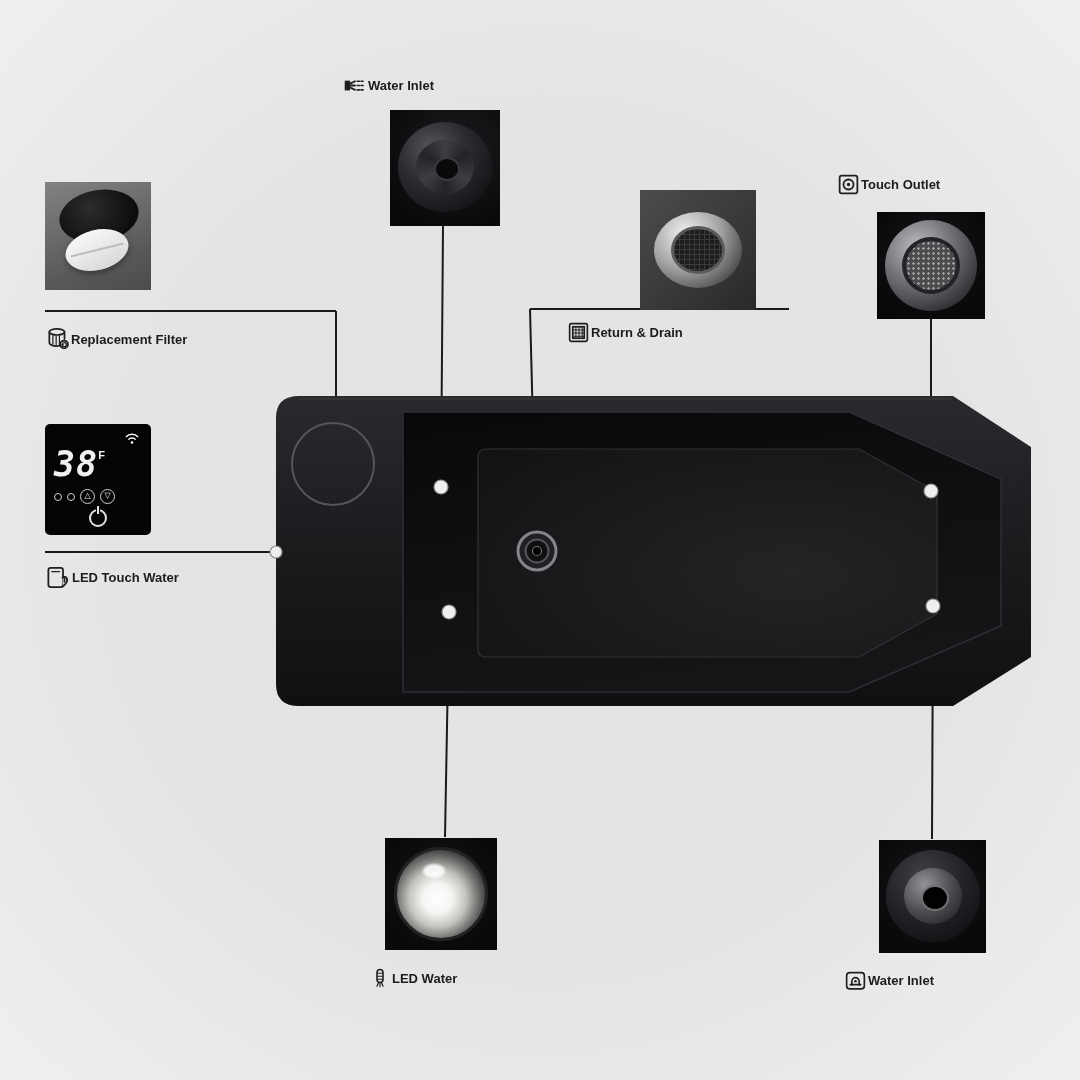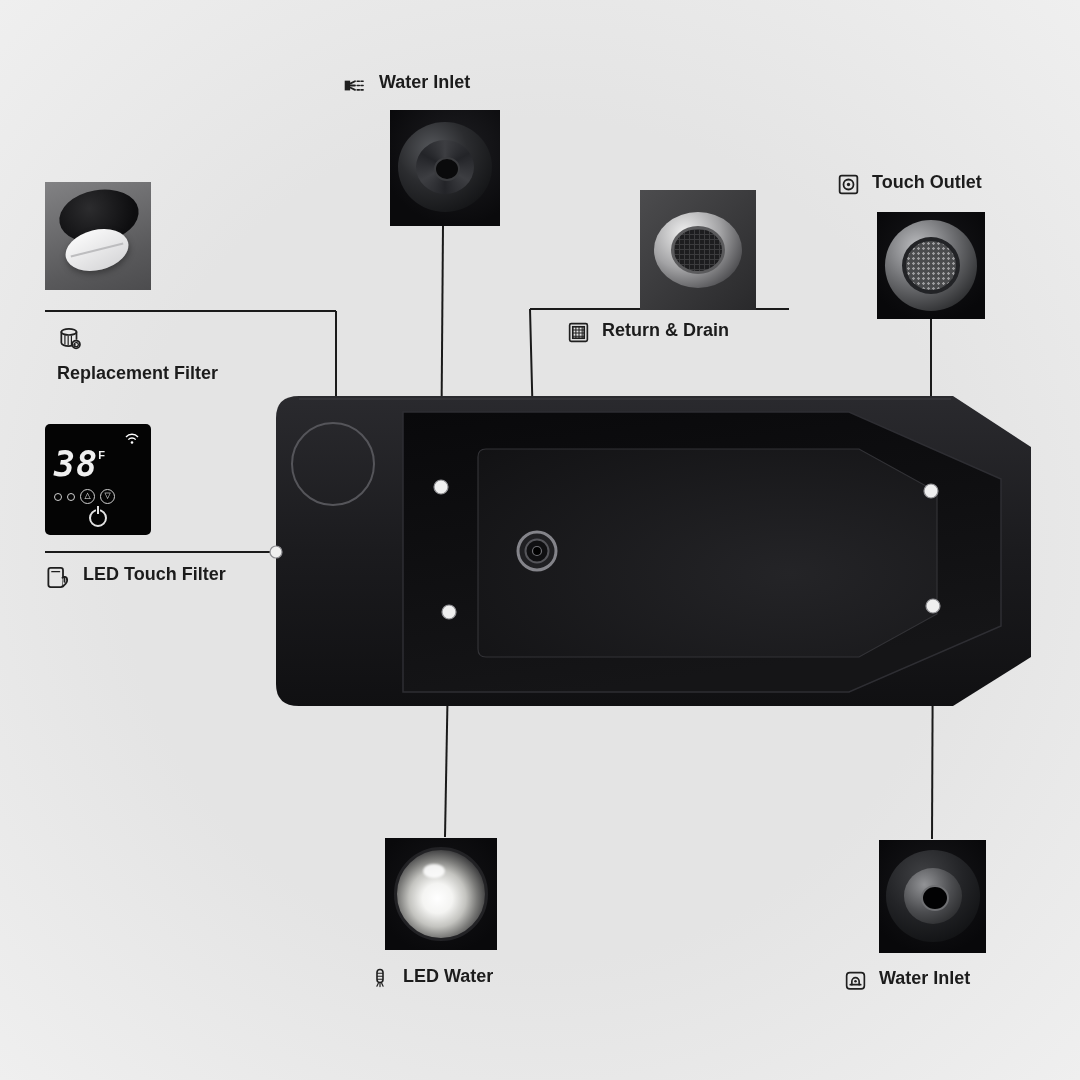--- a/index.html
+++ b/index.html
@@ -4,22 +4,22 @@
 <style>
   html,body{margin:0;padding:0;background:#d9d9d9;}
   #stage{
     position:relative;width:1080px;height:1080px;overflow:hidden;
     background:radial-gradient(circle at 50% 50%, #e4e4e4 55%, #efefef 100%);
     font-family:"Liberation Sans",sans-serif;
   }
   .abs{position:absolute;}
   
   .label{
-    position:absolute;display:flex;gap:11px;
-    font-weight:bold;font-size:18px;color:#1c1c1c;white-space:nowrap;
+    position:absolute;display:flex;align-items:center;
+    font-weight:bold;font-size:13px;color:#1c1c1c;white-space:nowrap;
   }
   .label svg{flex:0 0 auto;}
   
   .photo{position:absolute;overflow:hidden;}
   .cc{position:absolute;border-radius:50%;}
   
   #p-inlet-top{background:radial-gradient(circle at 60% 35%, #1d1d21, #0a0a0c 75%);}
   #p-inlet-top .jet1{left:8px;top:12px;width:94px;height:90px;
     background:radial-gradient(circle at 36% 30%, #55575b 0%, #2b2c2f 40%, #151618 78%);}
   #p-inlet-top .jet2{left:26px;top:30px;width:58px;height:54px;
@@ -206,39 +206,39 @@
 
   <div class="label" style="left:566px;top:320px;">
     <svg width="25" height="25" viewBox="0 0 24 24" stroke="#1f1f1f" fill="none" stroke-width="1.6">
       <rect x="3.5" y="3.5" width="17" height="17" rx="1.5"></rect>
       <rect x="6.5" y="6.5" width="11" height="11"></rect>
       <path d="M9.5 6.5 V17.5 M12.5 6.5 V17.5 M15.5 6.5 V17.5 M6.5 9.5 H17.5 M6.5 12.5 H17.5 M6.5 15.5 H17.5" stroke-width="1"></path>
     </svg>
     <span>Return &amp; Drain</span>
   </div>
 
-  <div class="label" style="left:57px;top:326px;flex-direction:column;">
+  <div class="label" style="left:45px;top:326px;">
     <svg width="26" height="26" viewBox="0 0 24 24" stroke="#1f1f1f" fill="none" stroke-width="1.6" stroke-linecap="round">
       <ellipse cx="11" cy="5.5" rx="7" ry="2.8"></ellipse>
       <path d="M4 5.5 V15.5 c0 1.7 3.1 3 7 3 .9 0 1.9-.1 2.8-.3 M18 5.5 V12"></path>
       <path d="M7.3 8.8 V16.6 M10.3 9.3 V17.3 M13.3 9.3 V17" stroke-width="1.1"></path>
       <circle cx="17.6" cy="17" r="3.6" fill="#e5e5e5"></circle>
       <path d="M15.9 17.3 a1.9 1.9 0 1 1 .6 1.3 M15.9 19 l-.3-1.4 1.3-.2" stroke-width="1.2"></path>
     </svg>
     <span>Replacement Filter</span>
   </div>
 
   <div class="label" style="left:45px;top:564px;">
     <svg width="27" height="27" viewBox="0 0 24 24" stroke="#1f1f1f" fill="none" stroke-width="1.6" stroke-linecap="round">
       <rect x="3" y="3.5" width="13" height="17" rx="2"></rect>
       <path d="M6 6.8 h7" stroke-width="1.1"></path>
       <path d="M15.5 12.2 c1.6-1.1 3.2-1 3.8.2 .7 1.5.2 3.8-1.1 5.3 l-2.4 2.3" fill="#e5e5e5"></path>
       <path d="M17.3 11.5 V15.8"></path>
     </svg>
-    <span>LED Touch Filter</span>
+    <span>LED Touch Water</span>
   </div>
 
   <div class="label" style="left:368px;top:966px;">
     <svg width="24" height="24" viewBox="0 0 24 24" stroke="#1f1f1f" fill="none" stroke-width="1.6" stroke-linecap="round">
       <rect x="9" y="3.5" width="6" height="13" rx="3"></rect>
       <path d="M9.5 7.2 h5 M9.5 10.2 h5 M9.5 13.2 h5" stroke-width="1.1"></path>
       <path d="M10.3 17.2 l-1.4 3 M13.7 17.2 l1.4 3 M12 17.2 v3.4" stroke-width="1.2"></path>
     </svg>
     <span>LED Water</span>
   </div>

